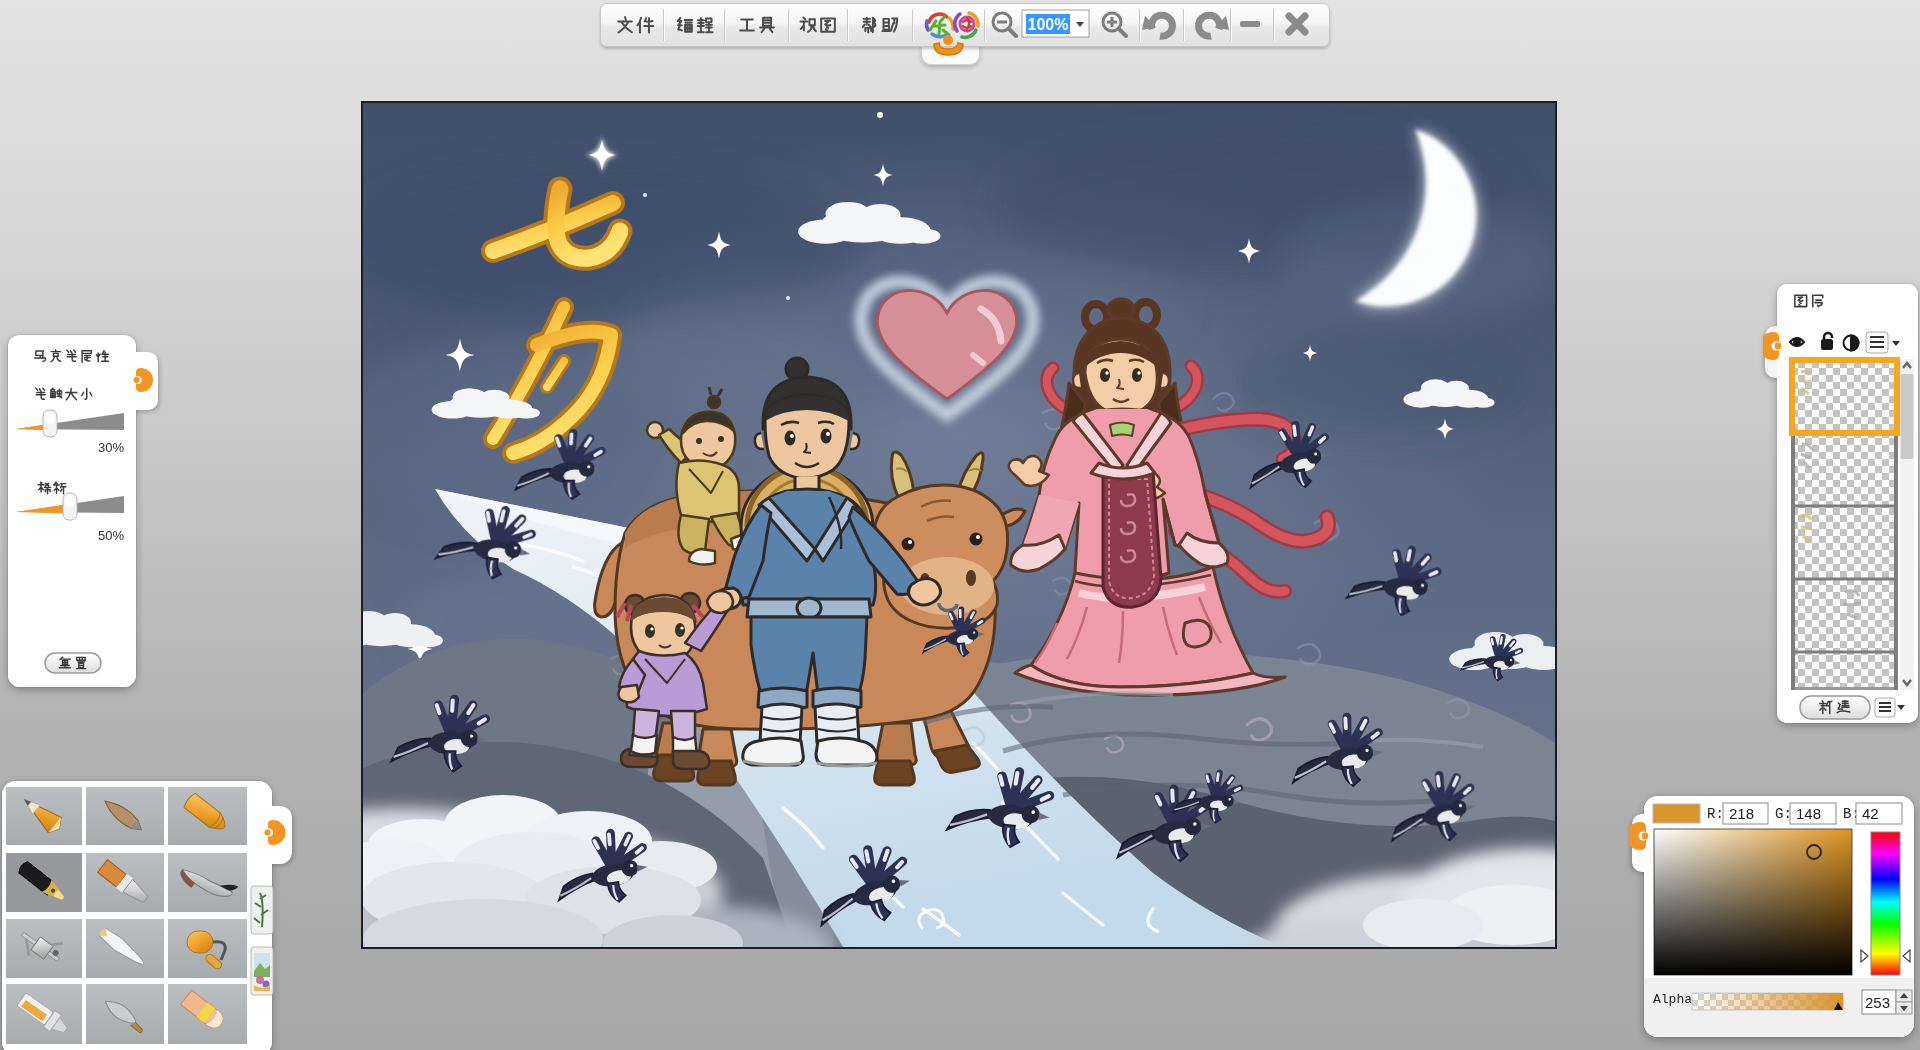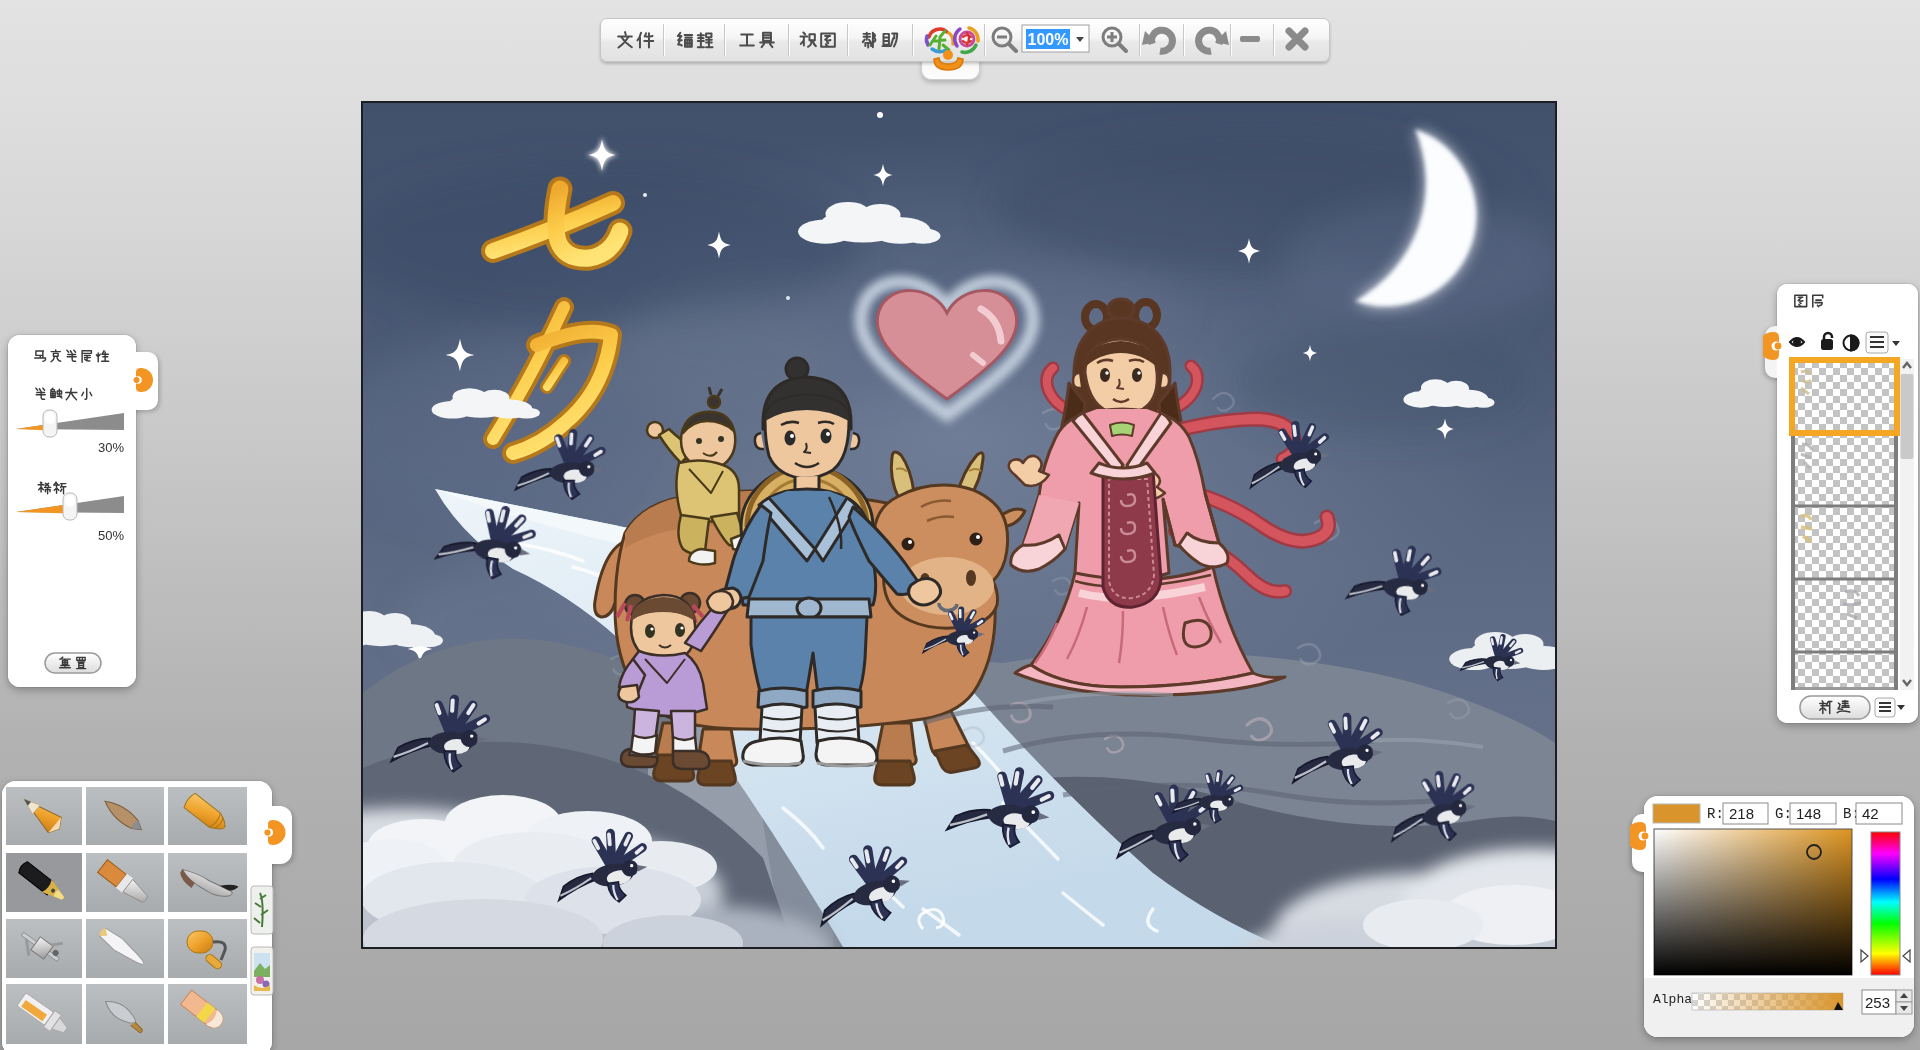--- a/index.html
+++ b/index.html
@@ -509,21 +509,21 @@
 <use href="#magpie" transform="translate(936,360) scale(1) rotate(-10)"></use>
 <use href="#magpie" transform="translate(1040,486) scale(1.05) rotate(8)"></use>
 <use href="#magpie" transform="translate(985,656) scale(1.1) rotate(-6)"></use>
 <use href="#magpie" transform="translate(852,700) scale(0.8) rotate(4)"></use>
 <use href="#magpie" transform="translate(1080,712) scale(1.05) rotate(-10)"></use>
 <use href="#magpie" transform="translate(1135,560) scale(0.7) rotate(6)"></use>
 </g>
 </svg>
 </div>
 
-<div class="abs" id="toolbar" style="left:600px;top:18px;width:730px;height:54px;">
+<div class="abs" id="toolbar" style="left:600px;top:3px;width:730px;height:54px;">
  <div class="abs" style="left:321px;top:28px;width:57px;height:33px;background:linear-gradient(#f2f2f2,#fdfdfd);border:1px solid #cfcfcf;border-top:none;border-radius:0 0 10px 10px;box-shadow:0 3px 4px rgba(0,0,0,.18);"></div>
  <div class="abs" style="left:0;top:0;width:730px;height:44px;background:linear-gradient(180deg,#ffffff 0%,#f5f5f5 45%,#e9e9e9 55%,#e2e2e2 100%);border:1px solid #c6c6c6;border-radius:7px;box-shadow:0 2px 3px rgba(0,0,0,.2);box-sizing:border-box;"></div>
  <svg class="abs" style="left:0;top:0" width="730" height="64" viewBox="0 0 730 64">
   <g stroke="#c8c8c8" stroke-width="1">
    <path d="M63.5,6 V38 M124.5,6 V38 M188.5,6 V38 M247.5,6 V38 M312.5,6 V38 M384.5,6 V38 M539.5,6 V38 M583.5,6 V38 M630.5,6 V38 M673.5,6 V38"></path>
   </g>
   <g stroke="#ffffff" stroke-width="1">
    <path d="M64.5,6 V38 M125.5,6 V38 M189.5,6 V38 M248.5,6 V38 M313.5,6 V38 M385.5,6 V38 M540.5,6 V38 M584.5,6 V38 M631.5,6 V38 M674.5,6 V38"></path>
   </g>
 

